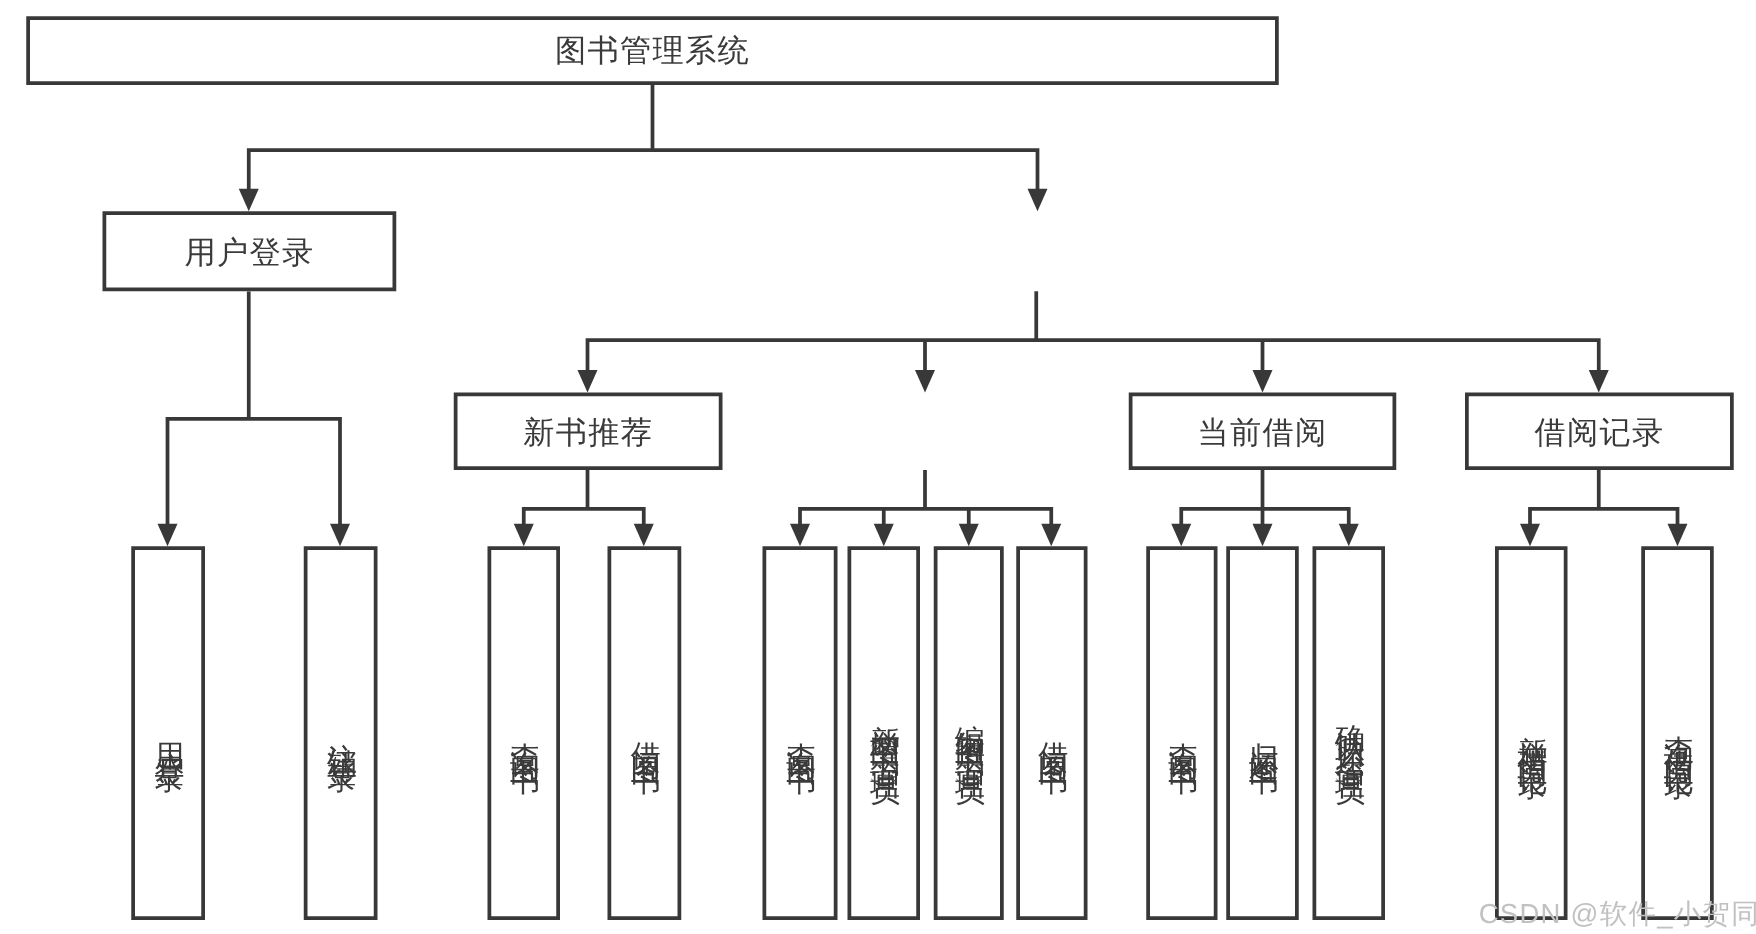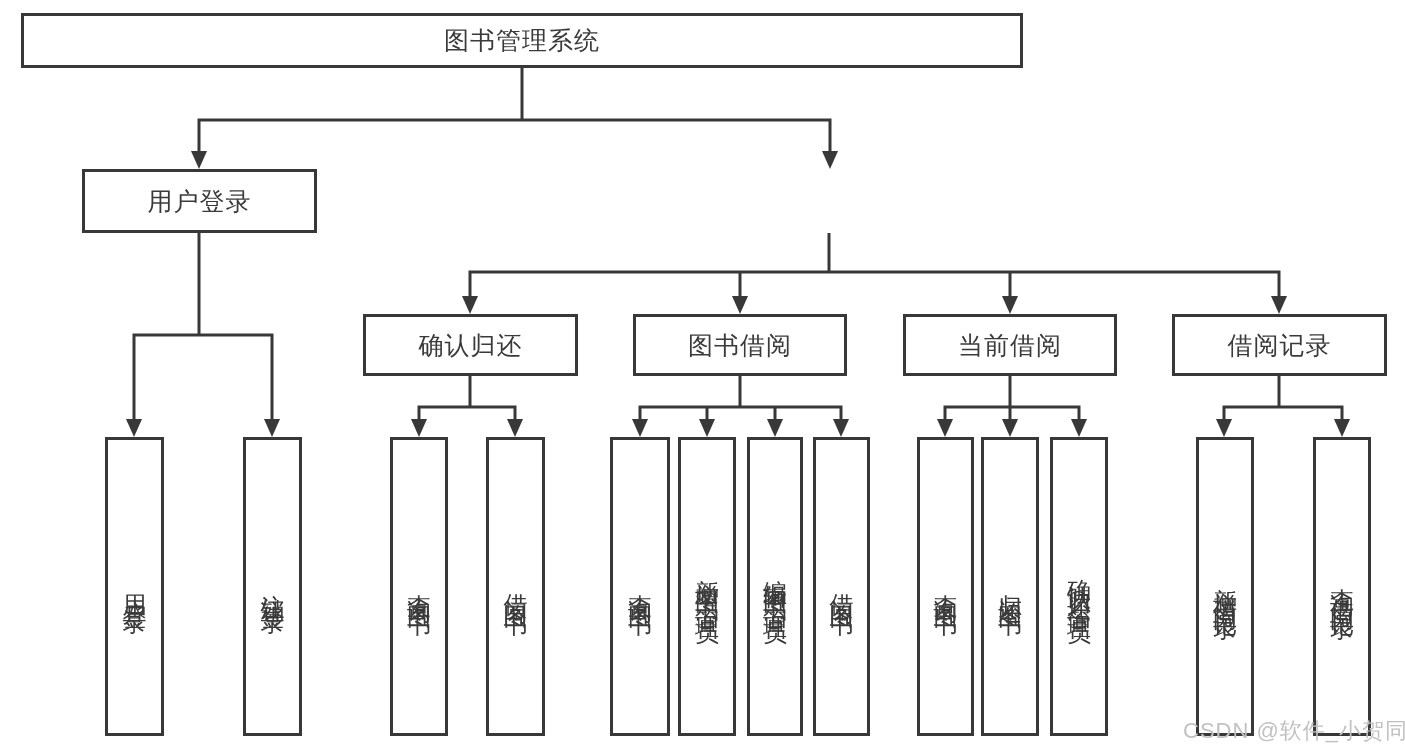--- a/index.html
+++ b/index.html
@@ -100,24 +100,21 @@
 
   <div class="node h" style="left:21px;top:13px;width:1002px;height:55px">
     <span>图书管理系统</span>
   </div>
 
   <div class="node h" style="left:82px;top:169px;width:235px;height:64px">
     <span>用户登录</span>
   </div>
 
   <div class="node h" style="left:363px;top:314px;width:215px;height:62px">
-    <span>确认归还</span>
-  </div>
-  <div class="node h" style="left:633px;top:314px;width:214px;height:62px">
-    <span>图书借阅</span>
+    <span>新书推荐</span>
   </div>
   <div class="node h" style="left:903px;top:314px;width:214px;height:62px">
     <span>当前借阅</span>
   </div>
   <div class="node h" style="left:1172px;top:314px;width:215px;height:62px">
     <span>借阅记录</span>
   </div>
 
   <div class="node v" style="left:105px;top:437px;width:59px;height:299px">
     <span>用户登录</span>

